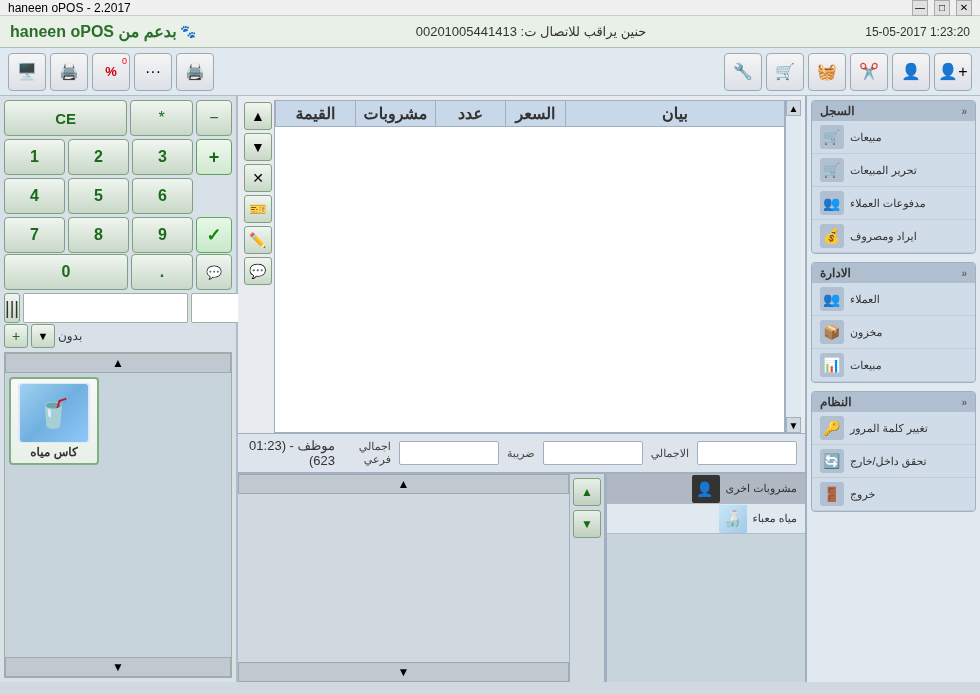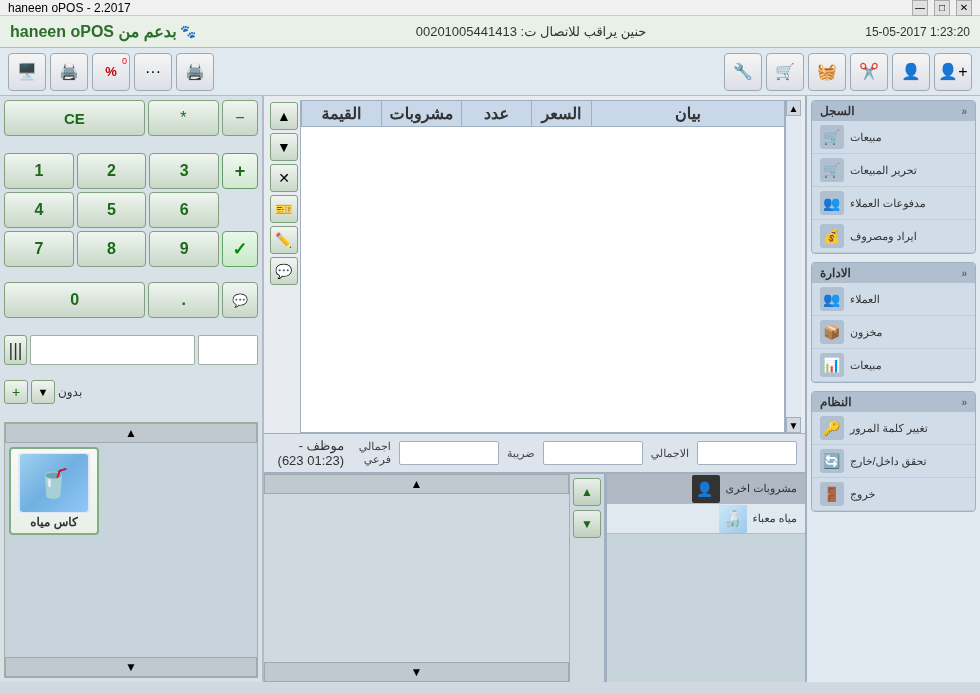--- a/index.html
+++ b/index.html
@@ -62,27 +62,27 @@
     .toolbar-right { margin-left: auto; display: flex; gap: 4px; }
 
     
     #main {
       display: flex;
       height: calc(694px - 28px - 32px - 48px);
     }
 
     
     #numpad-panel {
-      width: 264px;
+      width: 238px;
       background: #d8e0e8;
       border-right: 2px solid #b0bcc8;
       display: flex;
       flex-direction: column;
       padding: 4px;
-      gap: 15px;
+      gap: 1px;
     }
 
     .numpad-top {
       display: flex;
       gap: 3px;
       margin-bottom: 2px;
     }
     .btn-ce {
       flex: 2;
       height: 36px;

